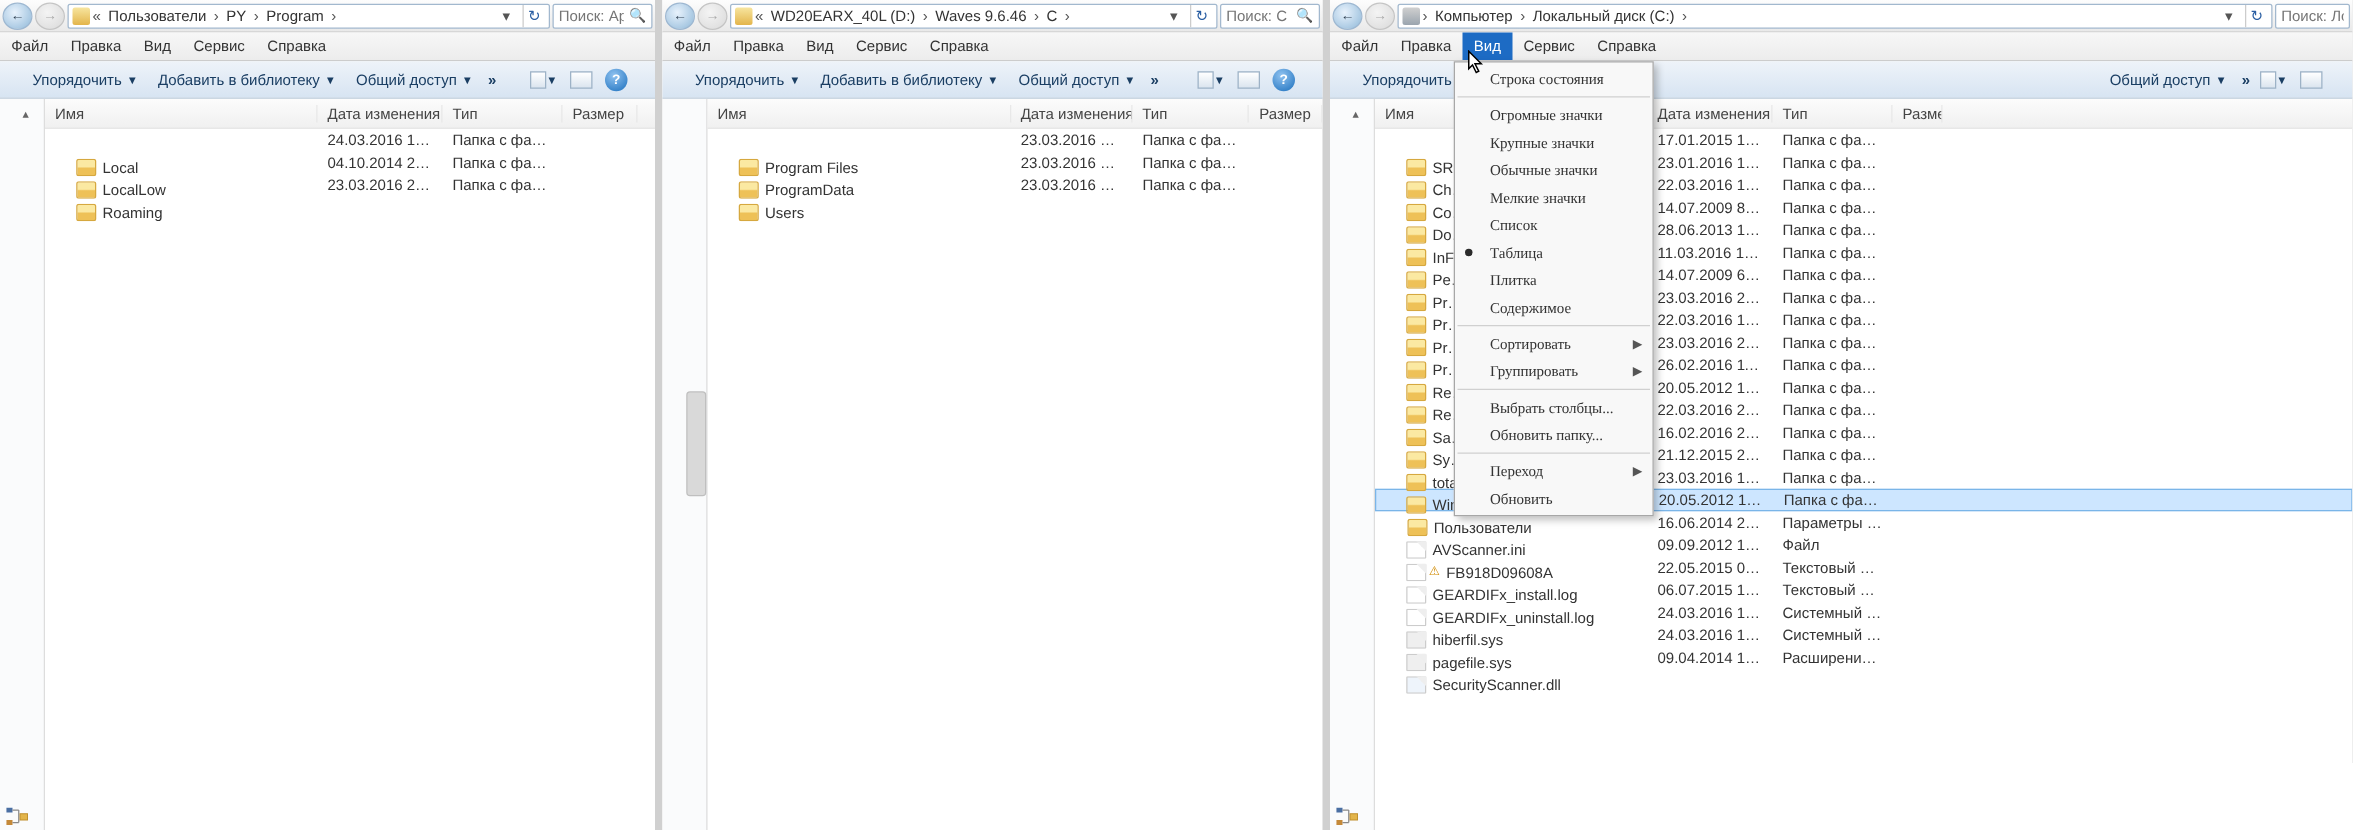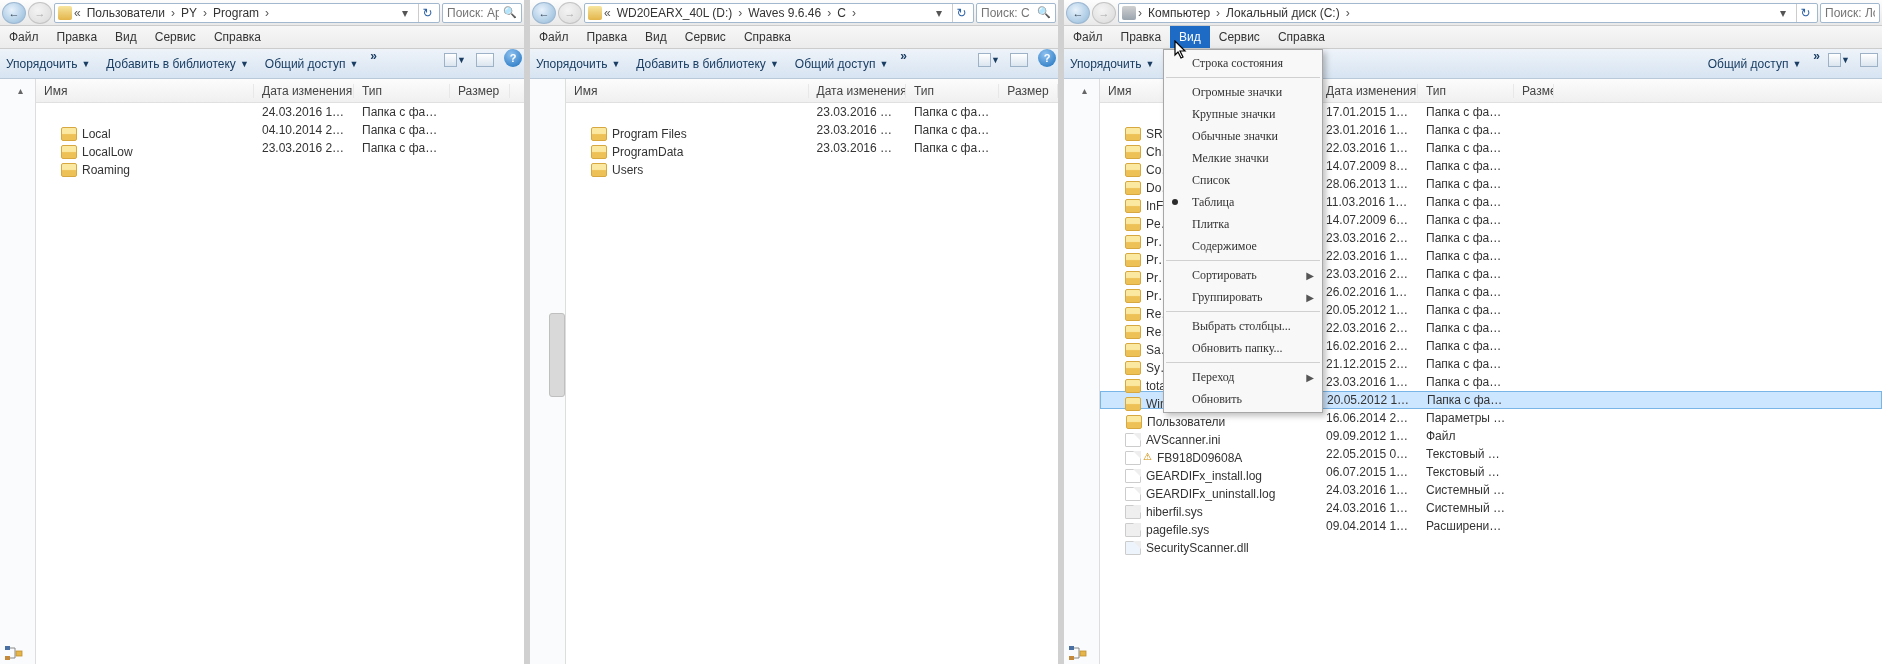--- a/index.html
+++ b/index.html
@@ -25,21 +25,21 @@
   .searchbox.narrow{ width:60px;}
   .searchbox input{ border:none; outline:none; flex:1; width:20px; font-size:12px; color:#888;}
   .mag { color:#3b6ea8; font-size:11px;}
 
   
   .menubar { display:flex; height:23px; background:linear-gradient(#f7f7f7,#ececec); border-bottom:1px solid #ccc; align-items:stretch;}
   .mitem { padding:4px 9px; cursor:default;}
   .mitem.open { background:#1d6bc4; color:#fff;}
 
   
-  .toolbar { display:flex; height:30px; background:linear-gradient(#eef3f9,#d7e4f2); border-bottom:1px solid #b9c9d9; padding:0 2px; gap:8px;}
+  .toolbar { display:flex; height:30px; background:linear-gradient(#eef3f9,#d7e4f2); border-bottom:1px solid #b9c9d9; align-items:center; padding:0 22px; gap:8px;}
   .tbtn { display:flex; align-items:center; gap:4px; color:#1a3e63; padding:2px 4px;}
   .tarr { font-size:9px; color:#1a3e63;}
   .chevs { color:#1a3e63; font-weight:bold;}
   .spacer { flex:1;}
   .iconbtn { width:22px; height:22px; display:flex; align-items:center;justify-content:center; color:#1a3e63; border-radius:2px;}
   .viewicon { width:18px; height:14px; background:linear-gradient(#fff,#dbe5ef); border:1px solid #9db2c6;}
   .help { width:18px; height:18px; border-radius:50%; background:radial-gradient(circle at 40% 30%,#8fc2f0,#1b6fbd); color:#fff; font-weight:bold; font-size:11px; display:flex; align-items:center;justify-content:center;}
 
   
   .content { flex:1; display:flex; position:relative; overflow:hidden;}

